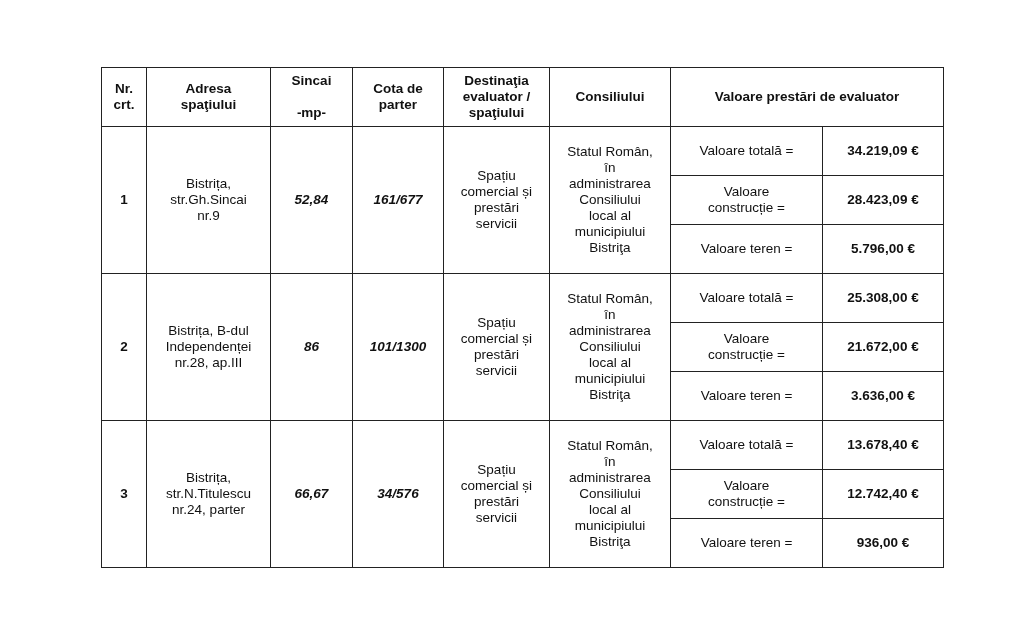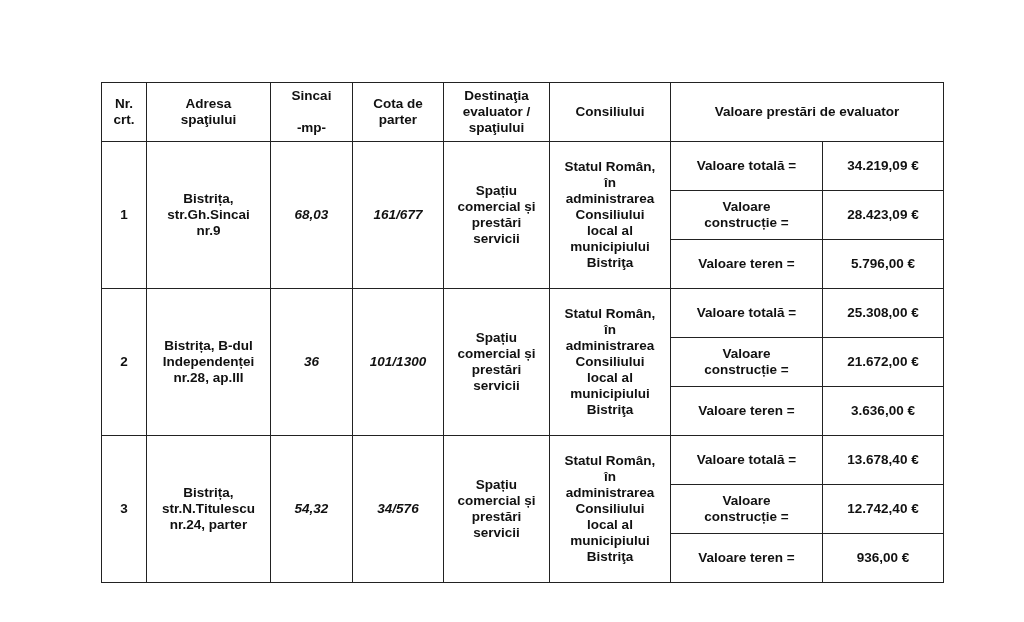--- a/index.html
+++ b/index.html
@@ -1,26 +1,26 @@
 <!DOCTYPE html>
 <html><head>
 <meta charset="utf-8">
 <style>
   html, body { margin:0; padding:0; background:#ffffff; }
   body { width:1024px; height:622px; position:relative; overflow:hidden;
          font-family:"Liberation Sans", sans-serif; color:#111; }
-  table.main { position:absolute; left:101px; top:82px; border-collapse:collapse;
+  table.main { position:absolute; left:101px; top:67px; border-collapse:collapse;
          table-layout:fixed; width:842px; }
   table.main td, table.main th { border:1.5px solid #222; text-align:center; vertical-align:middle;
          padding:0 3px; font-size:13.5px; line-height:16px; }
   th { font-weight:bold; height:58px; }
   td.num { font-weight:bold; }
   td.it { font-weight:bold; font-style:italic; }
   td.val { font-weight:bold;margin-top:12px; }
-  tr.sub td { height:48px;font-weight:bold; }
+  tr.sub td { height:48px; }
   .pre { white-space:pre-line; }
 </style>
 </head>
 <body>
 
 <table class="main">
   <colgroup>
     <col style="width:45px">
       <col style="width:124px">
       <col style="width:82px">
@@ -48,21 +48,21 @@
       <th colspan="2">Valoare prestări de evaluator</th>
     </tr>
   </thead>
   <tbody>
 
     <tr class="sub">
       <td rowspan="3" class="num">1</td>
       <td rowspan="3" class="pre">Bistrița,
 str.Gh.Sincai
 nr.9</td>
-      <td rowspan="3" class="it">68,03</td>
+      <td rowspan="3" class="it">52,84</td>
       <td rowspan="3" class="it">161/677</td>
       <td rowspan="3" class="pre">Spațiu
 comercial și
 prestări
 servicii</td>
       <td rowspan="3" class="pre">Statul Român,
 în
 administrarea
 Consiliului
 local al
@@ -79,21 +79,21 @@
     <tr class="sub">
       <td class="pre">Valoare teren =</td>
       <td class="val">5.796,00 €</td>
     </tr>
 
     <tr class="sub">
       <td rowspan="3" class="num">2</td>
       <td rowspan="3" class="pre">Bistrița, B-dul
 Independenței
 nr.28, ap.III</td>
-      <td rowspan="3" class="it">36</td>
+      <td rowspan="3" class="it">86</td>
       <td rowspan="3" class="it">101/1300</td>
       <td rowspan="3" class="pre">Spațiu
 comercial și
 prestări
 servicii</td>
       <td rowspan="3" class="pre">Statul Român,
 în
 administrarea
 Consiliului
 local al
@@ -110,21 +110,21 @@
     <tr class="sub">
       <td class="pre">Valoare teren =</td>
       <td class="val">3.636,00 €</td>
     </tr>
 
     <tr class="sub">
       <td rowspan="3" class="num">3</td>
       <td rowspan="3" class="pre">Bistrița,
 str.N.Titulescu
 nr.24, parter</td>
-      <td rowspan="3" class="it">54,32</td>
+      <td rowspan="3" class="it">66,67</td>
       <td rowspan="3" class="it">34/576</td>
       <td rowspan="3" class="pre">Spațiu
 comercial și
 prestări
 servicii</td>
       <td rowspan="3" class="pre">Statul Român,
 în
 administrarea
 Consiliului
 local al

